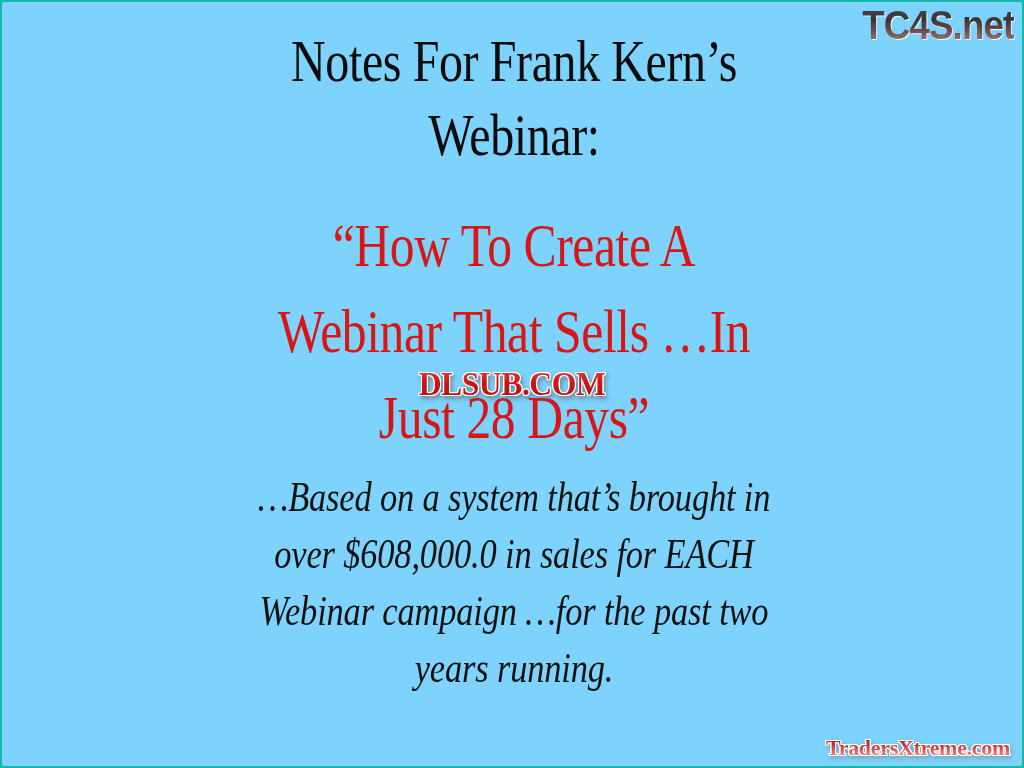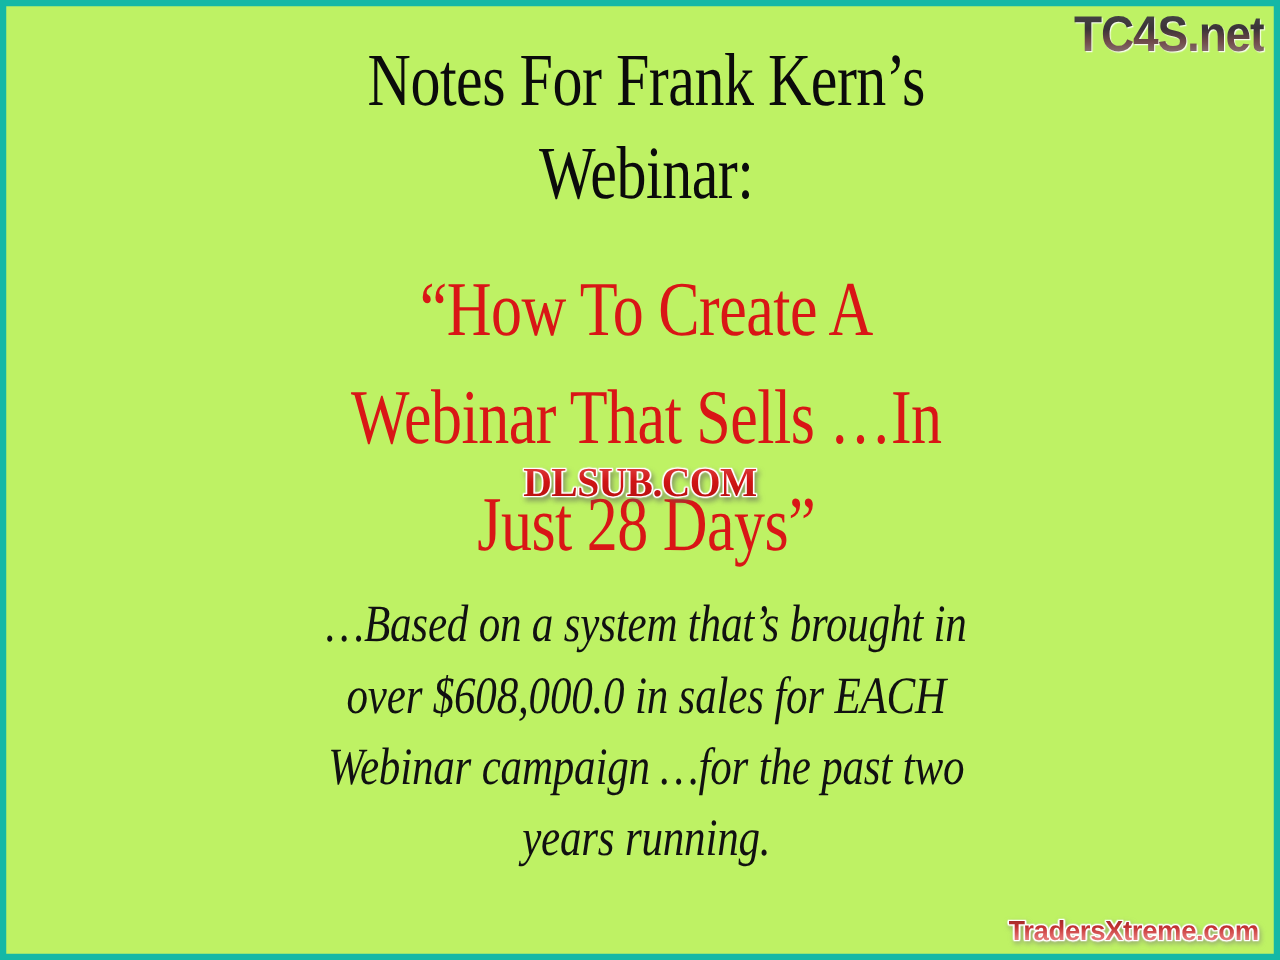--- a/index.html
+++ b/index.html
@@ -4,23 +4,23 @@
 <style>
   html, body {
     margin: 0;
     padding: 0;
     background: #ffffff;
   }
   #slide {
     position: relative;
     width: 1024px;
     height: 768px;
-    background: #bef264;
+    background: #7dd3fc;
     box-sizing: border-box;
-    border: 5px solid #14b8a6;
+    border: 2px solid #14b8a6;
     overflow: hidden;
     font-family: "Liberation Serif", "DejaVu Serif", serif;
   }
 
   
   .title-block {
     position: absolute;
     top: 22px;
     left: 0;
     width: 1024px;
@@ -121,21 +121,21 @@
       drop-shadow(2px 3px 2px rgba(90,90,90,0.55));
     white-space: nowrap;
     user-select: none;
   }
 
   
   .wm-traders {
     position: absolute;
     bottom: 6px;
     right: 12px;
-    font-family: Liberation Sans, sans-serif;
+    font-family: Liberation Serif, serif;
     font-weight: bold;
     font-size: 22px;
     line-height: 24px;
     letter-spacing: -0.3px;
     background-image: linear-gradient(180deg, #8f2a2a 0%, #c23030 35%, #e06a6a 68%, #f0a0a0 100%);
     -webkit-background-clip: text;
     background-clip: text;
     -webkit-text-fill-color: transparent;
     color: transparent;
     filter:

